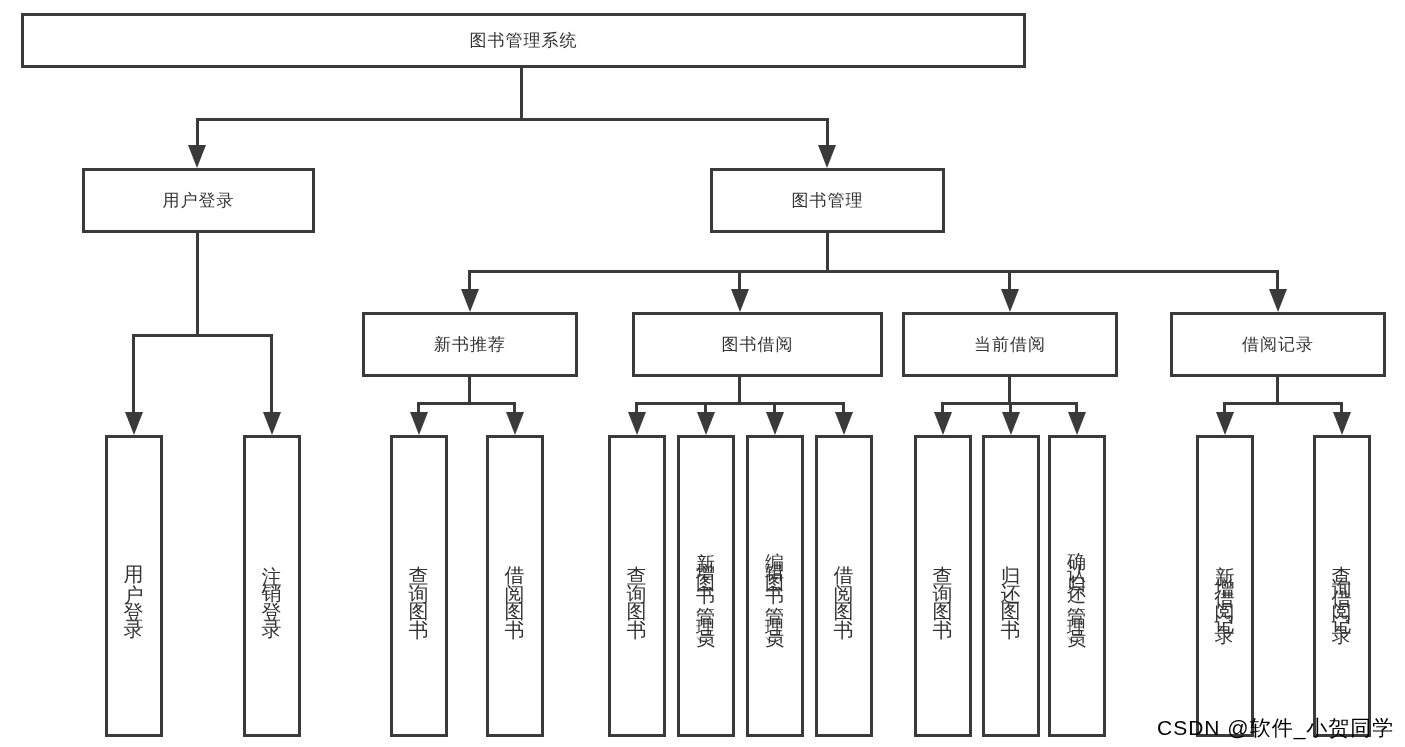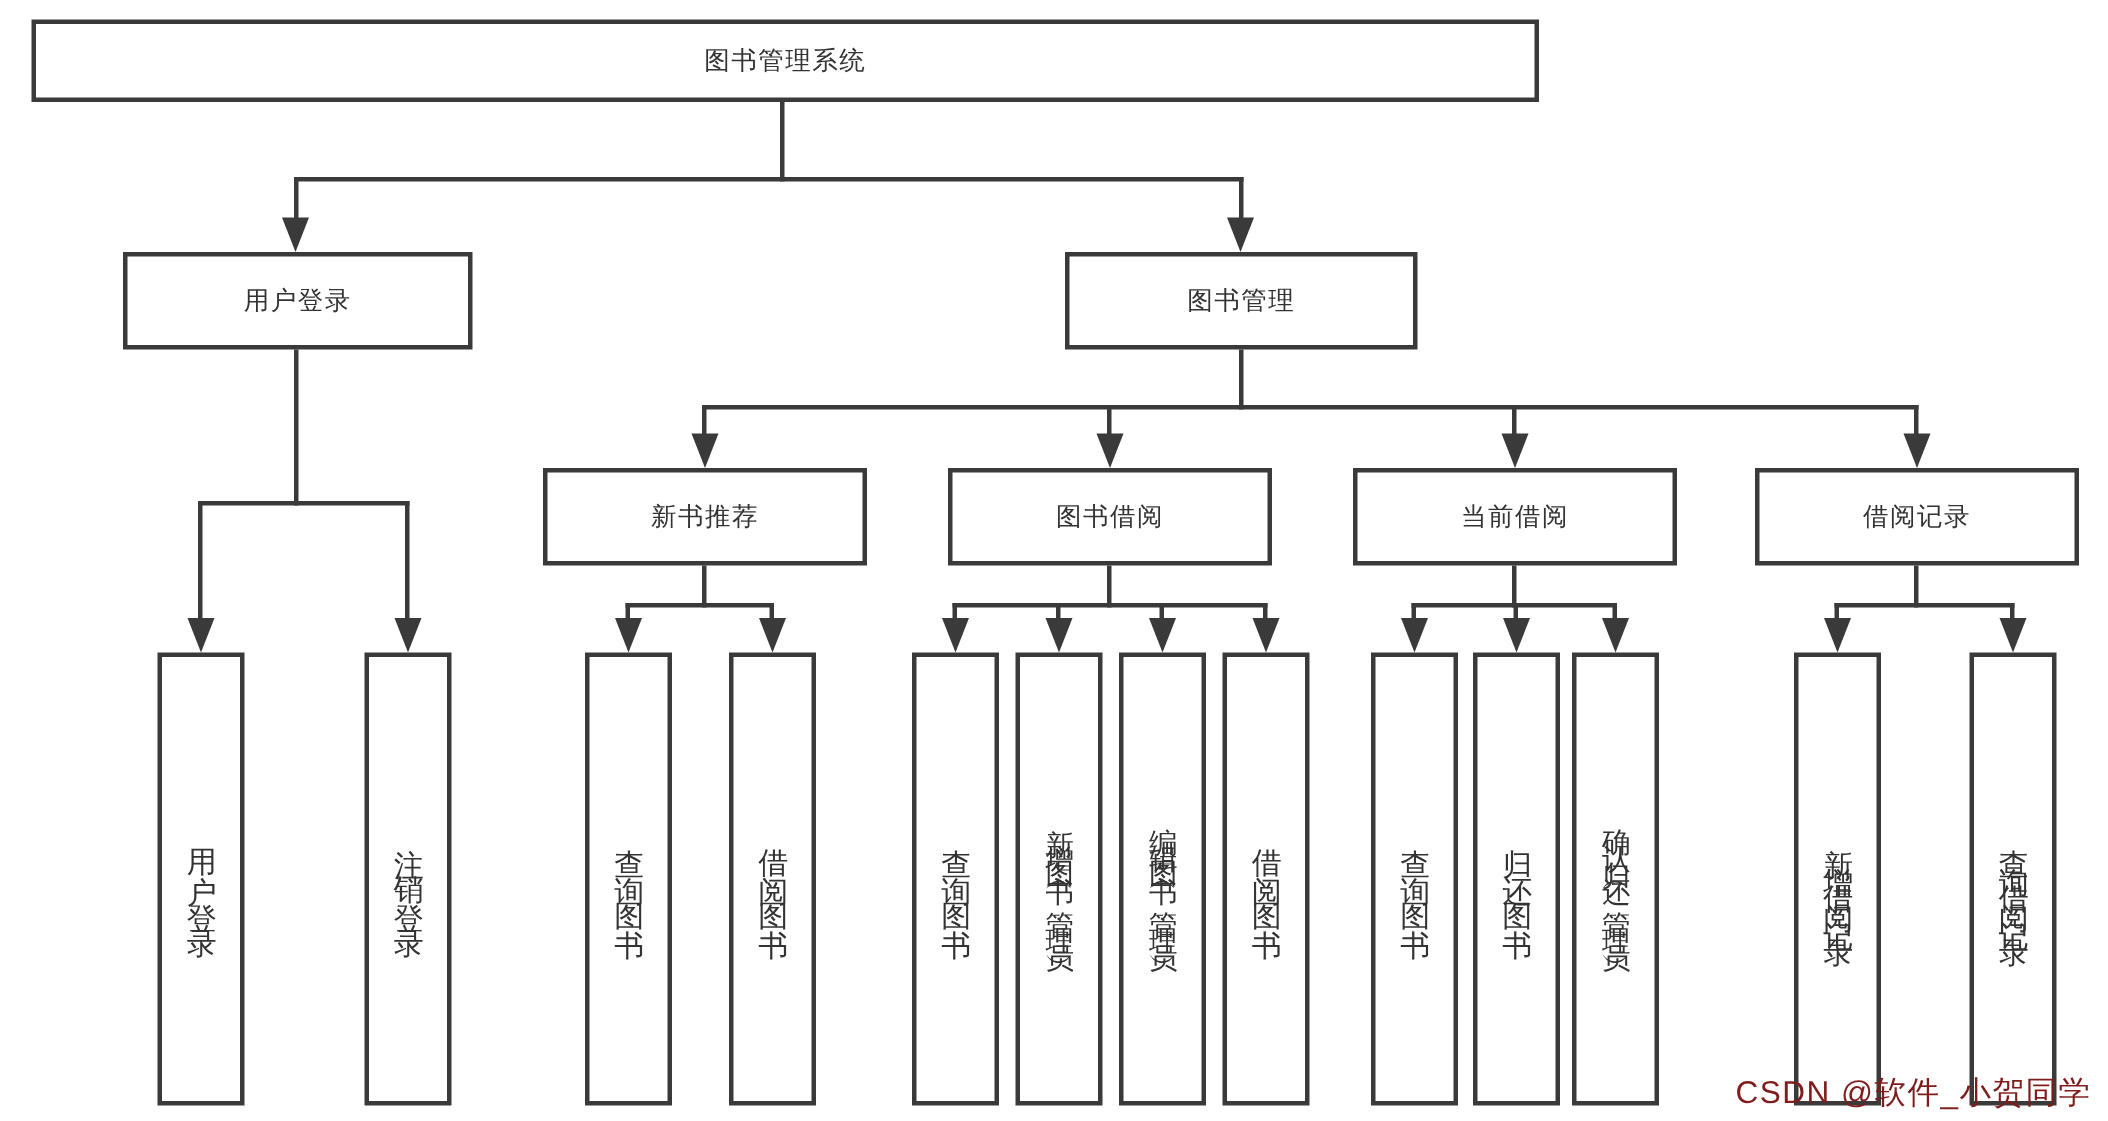--- a/index.html
+++ b/index.html
@@ -38,21 +38,21 @@
   .vlabel.long{letter-spacing:11px;font-size:19px;}
   .ln{position:absolute;background:var(--line);}
   .arr{
     position:absolute;width:0;height:0;
     border-left:9px solid transparent;
     border-right:9px solid transparent;
     border-top:23px solid var(--line);
   }
   .watermark{
     position:absolute;left:1157px;top:714px;
-    font-size:21px;color:#7f1d1d;letter-spacing:1px;
+    font-size:21px;color:#000000;letter-spacing:1px;
     z-index:5;white-space:nowrap;
   }
 </style>
 </head>
 <body>
 
 <div id="canvas">
 
   <div class="box" style="left:21px;top:13px;width:1005px;height:55px">
     <span class="hlabel">图书管理系统</span>
@@ -61,21 +61,21 @@
   <div class="box" style="left:82px;top:168px;width:233px;height:65px">
     <span class="hlabel">用户登录</span>
   </div>
   <div class="box" style="left:710px;top:168px;width:235px;height:65px">
     <span class="hlabel">图书管理</span>
   </div>
 
   <div class="box" style="left:362px;top:312px;width:216px;height:65px">
     <span class="hlabel">新书推荐</span>
   </div>
-  <div class="box" style="left:632px;top:312px;width:216px;height:65px">
+  <div class="box" style="left:632px;top:312px;width:251px;height:65px">
     <span class="hlabel">图书借阅</span>
   </div>
   <div class="box" style="left:902px;top:312px;width:216px;height:65px">
     <span class="hlabel">当前借阅</span>
   </div>
   <div class="box" style="left:1170px;top:312px;width:216px;height:65px">
     <span class="hlabel">借阅记录</span>
   </div>
 
   <div class="box" style="left:105px;top:435px;width:58px;height:302px">

